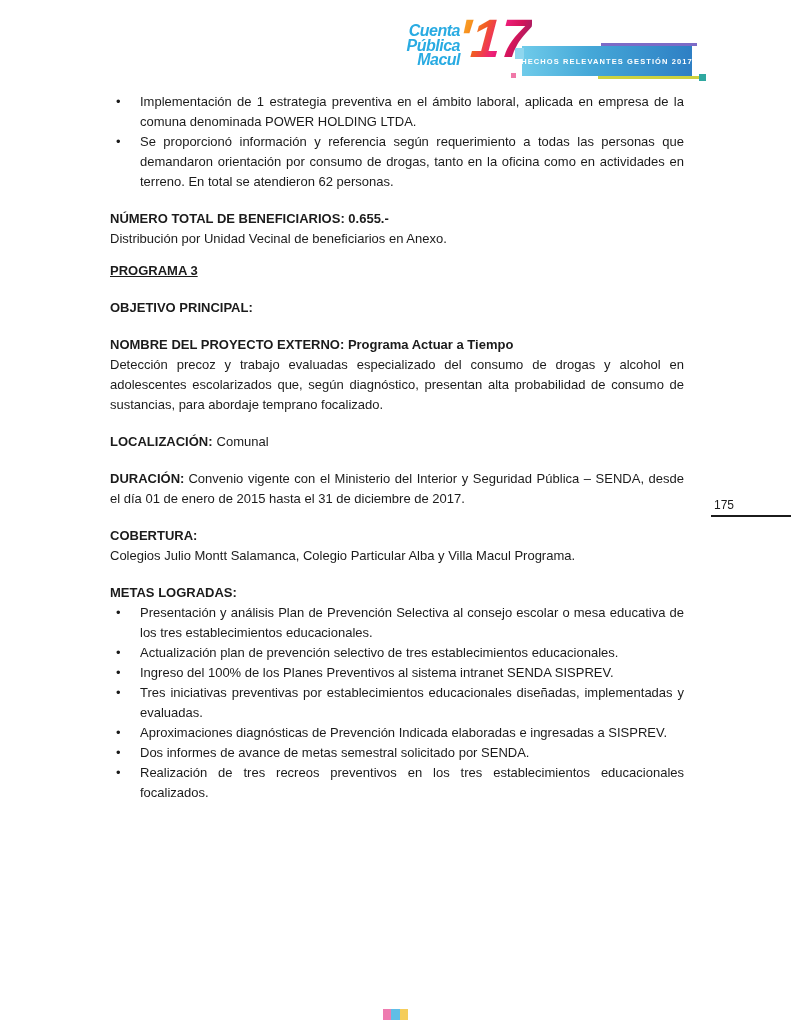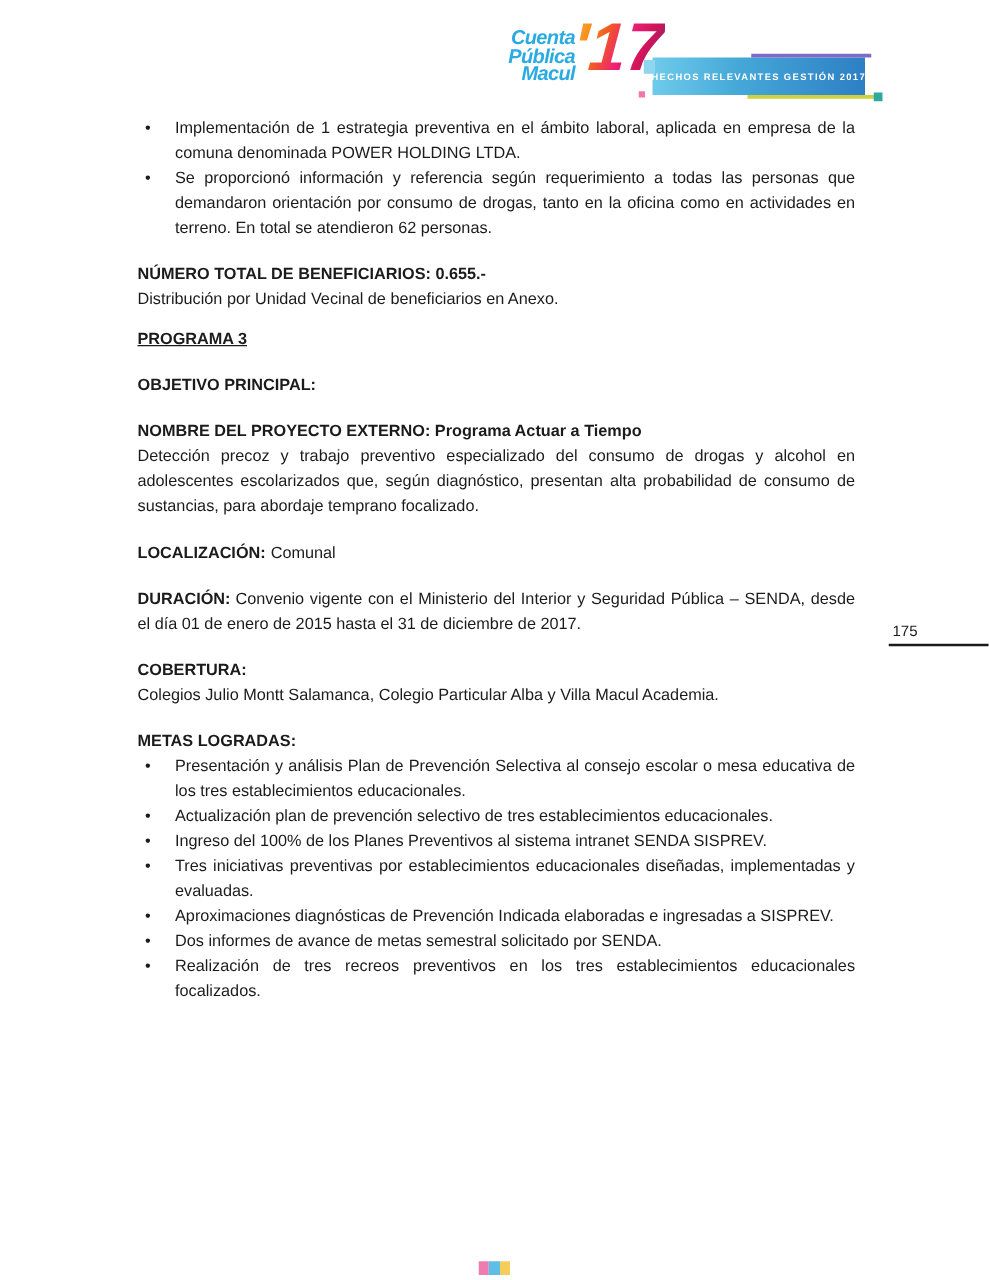--- a/index.html
+++ b/index.html
@@ -148,28 +148,28 @@
 
 
     <p class="bold gap-1">NÚMERO TOTAL DE BENEFICIARIOS: 0.655.-</p>
     <p>Distribución por Unidad Vecinal de beneficiarios en Anexo.</p>
 
     <p class="bold underline gap-2">PROGRAMA 3</p>
 
     <p class="bold gap-1">OBJETIVO PRINCIPAL:</p>
 
     <p class="bold gap-1">NOMBRE DEL PROYECTO EXTERNO: Programa Actuar a Tiempo</p>
-    <p class="justify">Detección precoz y trabajo preventivo especializado del consumo de drogas y alcohol en adolescentes escolarizados que, según diagnóstico, presentan alta probabilidad de consumo de sustancias, para abordaje temprano focalizado.</p>
+    <p class="justify">Detección precoz y trabajo evaluadas especializado del consumo de drogas y alcohol en adolescentes escolarizados que, según diagnóstico, presentan alta probabilidad de consumo de sustancias, para abordaje temprano focalizado.</p>
 
     <p class="gap-1"><span class="bold label">LOCALIZACIÓN:</span><span>Comunal</span></p>
 
     <p class="justify gap-1"><span class="bold label">DURACIÓN:</span><span>Convenio vigente con el Ministerio del Interior y Seguridad Pública – SENDA, desde el día 01 de enero de 2015 hasta el 31 de diciembre de 2017.</span></p>
 
     <p class="bold gap-1">COBERTURA:</p>
-    <p>Colegios Julio Montt Salamanca, Colegio Particular Alba y Villa Macul Academia.</p>
+    <p>Colegios Julio Montt Salamanca, Colegio Particular Alba y Villa Macul Programa.</p>
 
     <p class="bold gap-1">METAS LOGRADAS:</p>
     <div class="bullet-list">
 
         <div class="bullet-row">
           <span class="bullet-glyph">•</span>
           <span class="bullet-text">Presentación y análisis Plan de Prevención Selectiva al consejo escolar o mesa educativa de los tres establecimientos educacionales.</span>
         </div>
 
         <div class="bullet-row">

